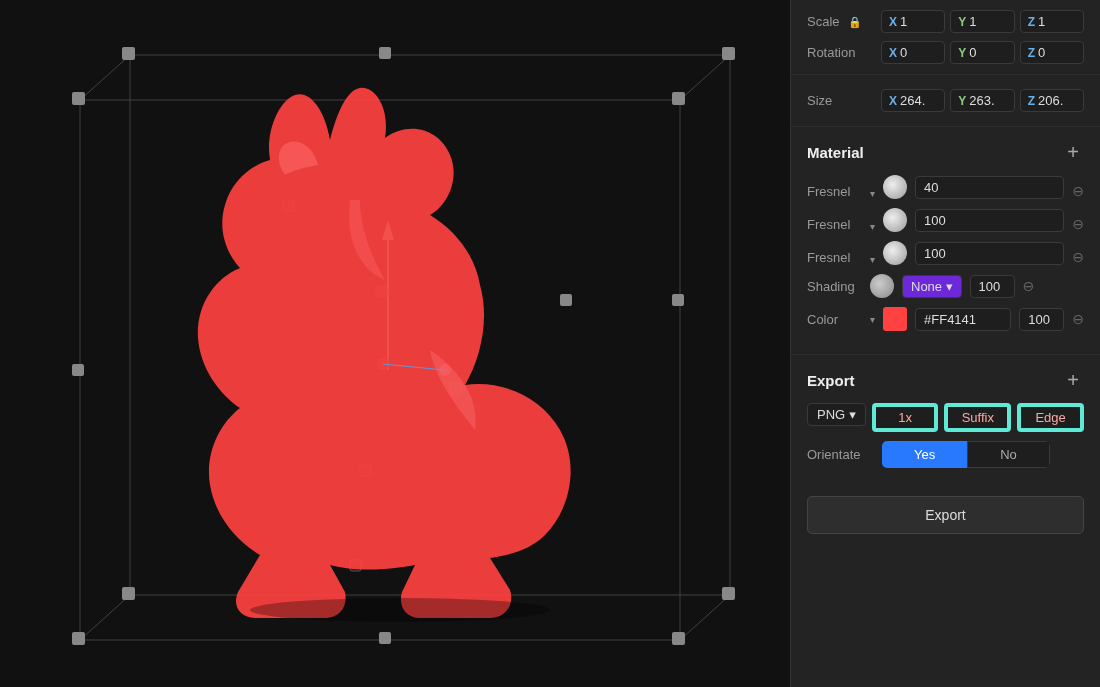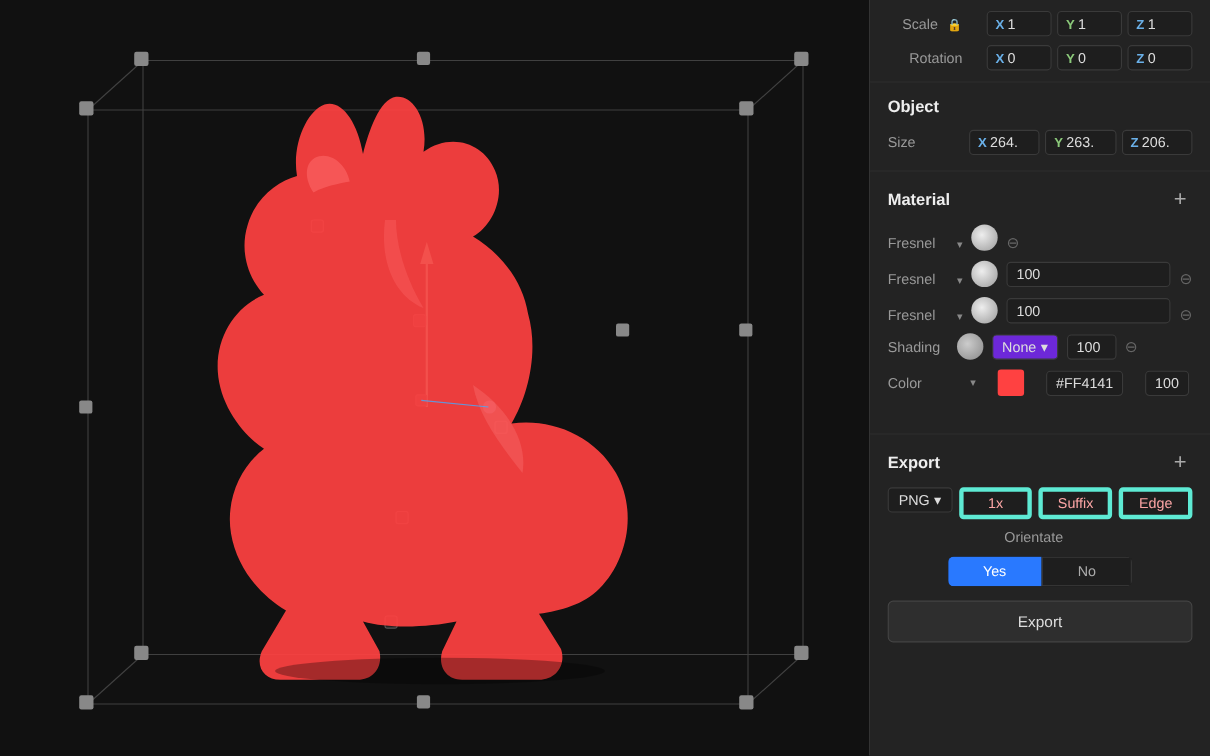--- a/index.html
+++ b/index.html
@@ -62,22 +62,21 @@
       align-items: center;
       justify-content: center;
       line-height: 1;
     }
 
     
     .transform-row {
       display: flex;
       align-items: center;
       margin-bottom: 8px;
-      gap: 22px;
-      text-align: right;
+      gap: 6px;
     }
 
     .transform-label {
       width: 68px;
       color: #999;
       font-size: 13px;
       flex-shrink: 0;
     }
 
     .transform-inputs {
@@ -176,22 +175,22 @@
       border-radius: 4px;
       padding: 3px 8px;
       color: #ddd;
       font-size: 13px;
       cursor: pointer;
     }
 
     .color-input-row {
       display: flex;
       align-items: center;
-      gap: 20px;
-      margin-bottom: 20px;
+      gap: 8px;
+      margin-bottom: 9px;
     }
 
     .color-rect {
       width: 24px;
       height: 24px;
       border-radius: 4px;
       flex-shrink: 0;
     }
 
     
@@ -271,22 +270,21 @@
       font-size: 14px;
       font-weight: 500;
       cursor: pointer;
       margin-top: 4px;
     }
 
     .orientate-row {
       display: flex;
       align-items: center;
       gap: 10px;
-      margin-bottom: 9px;
-      flex-direction: column;
+      margin-bottom: 24px;
     }
 
     .top-panel {
       padding: 10px 16px 10px;
       border-bottom: 1px solid #2e2e2e;
     }
   </style>
 </head>
 <body>
 
@@ -437,23 +435,20 @@
         </div>
         <div class="transform-input">
           <span class="axis-label axis-z">Z</span>
           <span class="input-val">0</span>
         </div>
       </div>
     </div>
   </div>
 
   <div class="panel-section">
-    <div class="section-header">
-      <span class="section-title">Object</span>
-    </div>
     <div class="size-row">
       <div class="transform-label">Size</div>
       <div class="transform-inputs">
         <div class="transform-input">
           <span class="axis-label axis-x">X</span>
           <span class="input-val">264.</span>
         </div>
         <div class="transform-input">
           <span class="axis-label axis-y">Y</span>
           <span class="input-val">263.</span>
@@ -469,20 +464,21 @@
   <div class="panel-section">
     <div class="section-header">
       <span class="section-title">Material</span>
       <button class="plus-btn">+</button>
     </div>
 
     <div class="material-row">
       <span class="mat-label">Fresnel</span>
       <span class="mat-dropdown-arrow">▾</span>
       <div class="color-swatch" style="background:radial-gradient(circle at 40% 40%, #eee, #999);"></div>
+      <div class="mat-value">40</div>
       <span class="link-icon">⊖</span>
     </div>
 
     <div class="material-row">
       <span class="mat-label">Fresnel</span>
       <span class="mat-dropdown-arrow">▾</span>
       <div class="color-swatch" style="background:radial-gradient(circle at 40% 40%, #eee, #999);"></div>
       <div class="mat-value">100</div>
       <span class="link-icon">⊖</span>
     </div>

